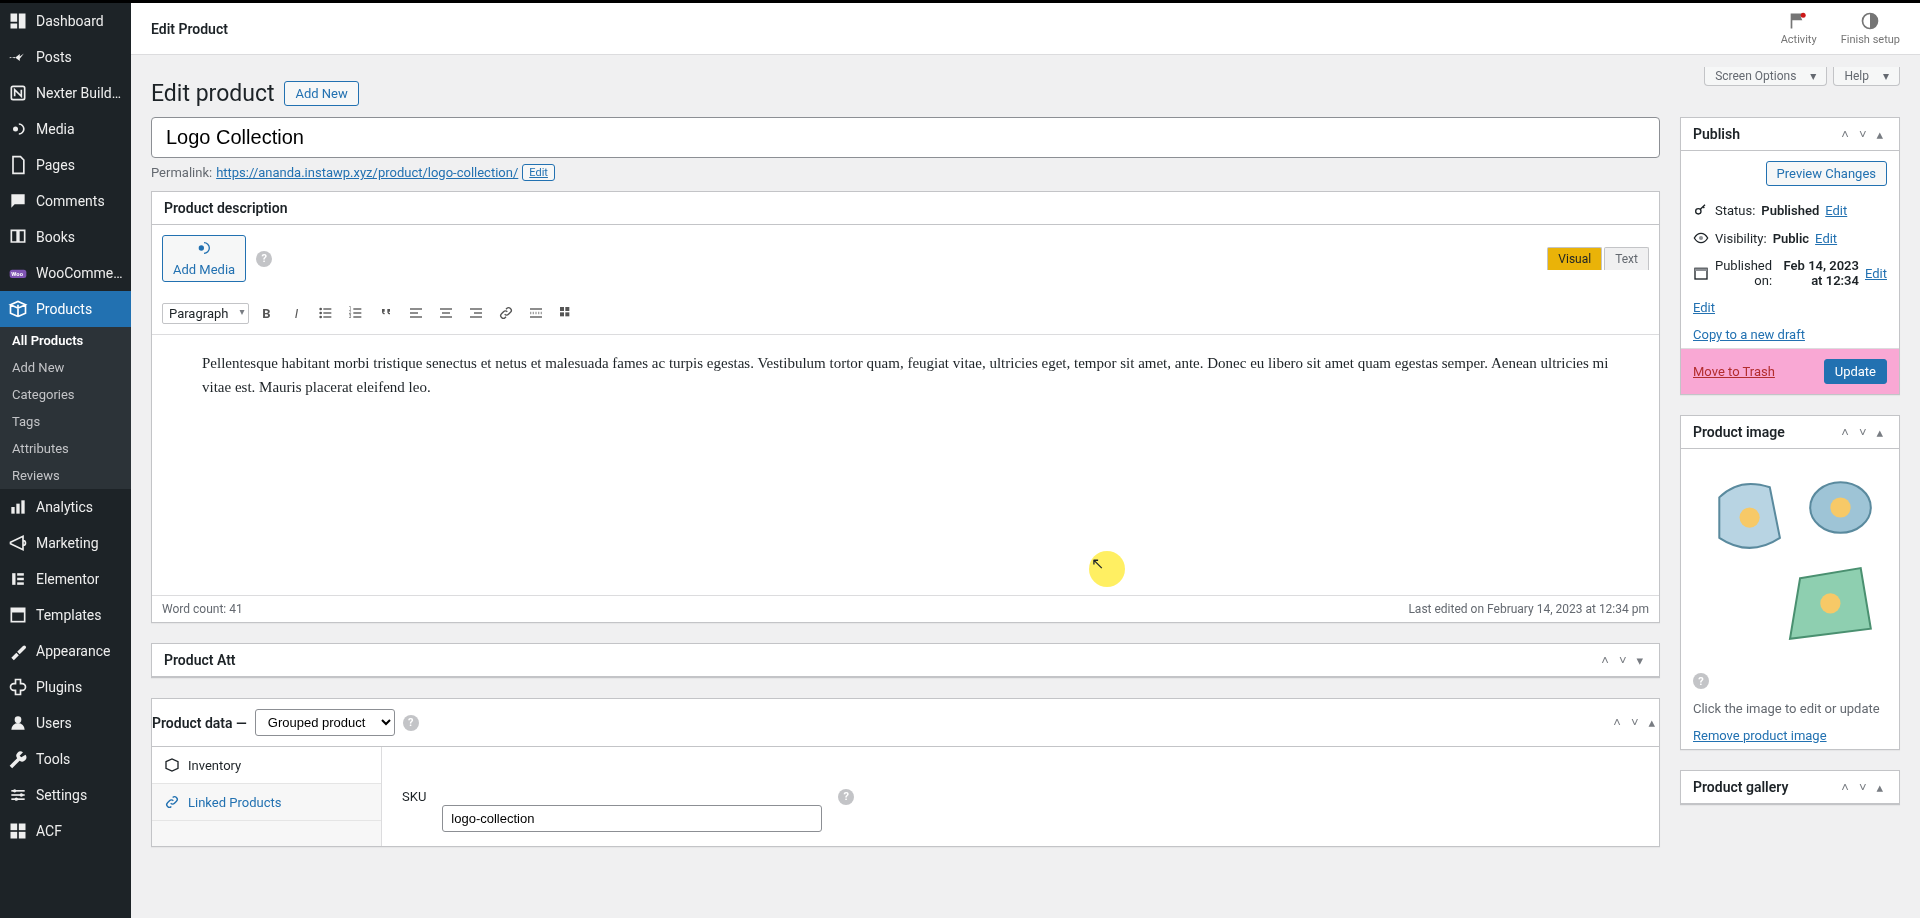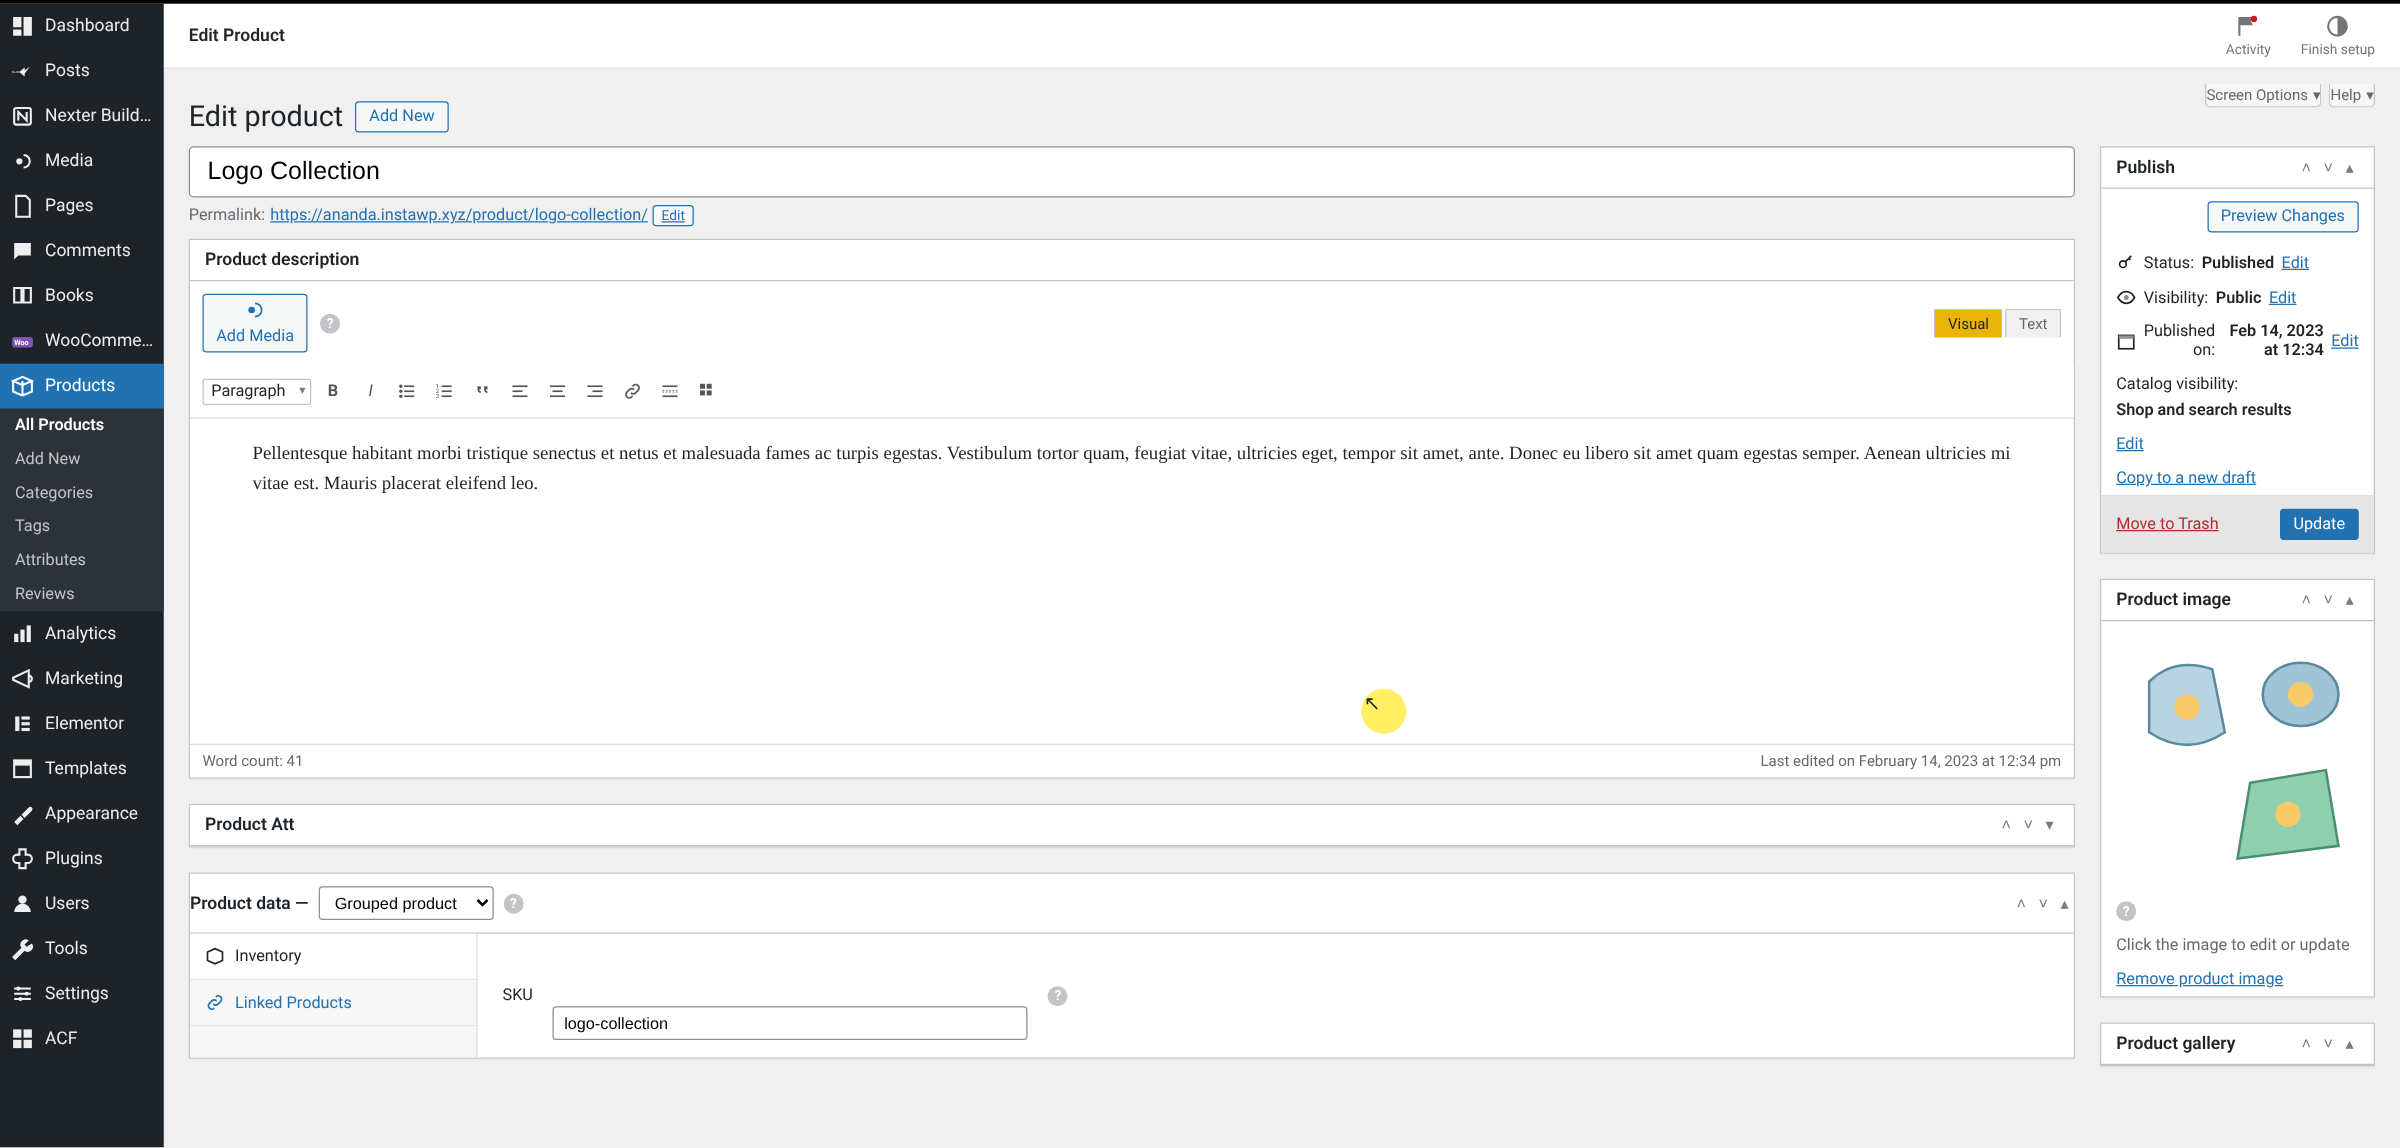--- a/index.html
+++ b/index.html
@@ -23,21 +23,21 @@
 .topbar-spacer { flex: 1; }
 .topbar-btn { display: flex; flex-direction: column; align-items: center; gap: 2px; margin-left: 24px; color: #757575; cursor: pointer; font-size: 11px; }
 .topbar-btn svg { width: 20px; height: 20px; fill: currentColor; }
 
 .content { padding: 12px 20px 20px 20px; }
 .content-head { display: flex; align-items: center; gap: 10px; margin-bottom: 10px; }
 .page-title { font-size: 23px; font-weight: 400; }
 .btn { display: inline-block; padding: 4px 10px; border: 1px solid #2271b1; color: #2271b1; background: #f6f7f7; border-radius: 3px; cursor: pointer; font-size: 13px; text-decoration: none; }
 .btn-primary { background: #2271b1; color: #fff; border-color: #2271b1; }
 .btn-sm { font-size: 11px; padding: 1px 6px; }
-.screen-opt { padding: 2px 0; border: 1px solid #c3c4c7; border-top: none; border-radius: 0 0 4px 4px; background: #f6f7f7; color: #646970; cursor: pointer; font-size: 12px; display: flex; align-items: center; gap: 4px; }
+.screen-opt { padding: 2px 10px; border: 1px solid #c3c4c7; border-top: none; border-radius: 0 0 4px 4px; background: #f6f7f7; color: #646970; cursor: pointer; font-size: 12px; display: flex; align-items: center; gap: 14px; }
 
 .cols { display: flex; gap: 20px; align-items: flex-start; }
 .col-main { flex: 1; min-width: 0; }
 .col-side { width: 220px; flex-shrink: 0; }
 
 .postbox { background: #fff; border: 1px solid #c3c4c7; box-shadow: 0 1px 1px rgba(0,0,0,.04); margin-bottom: 20px; }
 .postbox-header { display: flex; align-items: center; padding: 8px 12px; border-bottom: 1px solid #c3c4c7; }
 .postbox-header h2 { font-size: 14px; font-weight: 600; flex: 1; }
 .postbox-ctrls { display: flex; gap: 2px; color: #787c82; }
 .postbox-ctrls span { cursor: pointer; padding: 0 4px; }
@@ -73,21 +73,21 @@
 .pd-tab.active { background: #fff; color: #1d2327; }
 .pd-tab svg { width: 16px; height: 16px; fill: currentColor; }
 .pd-content { flex: 1; padding: 14px 20px; display:flex; gap:16px; align-items:center; }
 .pd-content label { font-size: 13px; color: #1d2327; }
 .pd-content input[type=text] { padding: 5px 8px; border: 1px solid #8c8f94; border-radius: 3px; width: 380px; font-size: 13px; margin-top: 44px; }
 
 .publish-row { padding: 6px 12px; font-size: 13px; display: flex; align-items: center; gap: 6px; color: #1d2327; text-align: right; }
 .publish-row svg { width:16px; height:16px; fill:#8c8f94; flex-shrink:0; }
 .publish-row .val { font-weight: 600; }
 .publish-row a { color: #2271b1; text-decoration: underline; cursor: pointer; }
-.publish-actions { padding: 10px 12px; border-top: 1px solid #dcdcde; background:#e5e5e5; display:flex; justify-content:space-between; align-items:center; }
+.publish-actions { padding: 10px 12px; border-top: 1px solid #dcdcde; background:#f9a8d4; display:flex; justify-content:space-between; align-items:center; }
 .red-link { color: #b32d2e; text-decoration: underline; cursor: pointer; font-size: 13px; }
 .blue-link { color: #2271b1; text-decoration: underline; cursor: pointer; font-size: 13px; }
 
 .help-circ { display:inline-flex; width:16px; height:16px; border-radius:50%; background:#c3c4c7; color:#fff; align-items:center; justify-content:center; font-size:11px; font-weight:bold; }
 
 .product-img-thumb { width:100%; display:flex; align-items:center; justify-content:center; padding:8px; }
 .product-img-thumb svg { width:100%; height:auto; }
 
 .screen-opts-bar { display:flex; justify-content:flex-end; margin-bottom:-6px; gap:6px; }
 </style>
@@ -474,24 +474,20 @@
             </div>
             <div class="publish-row">
               <svg viewBox="0 0 24 24">
                   <rect x="3" y="5" width="18" height="16" fill="none" stroke="currentColor" stroke-width="2"></rect>
                   <rect x="3" y="5" width="18" height="4"></rect>
                 </svg>
               <span>Published on:</span> 
                 <span class="val">Feb 14, 2023 at 12:34</span> 
                 <a>Edit</a>
             </div>
-            <div class="publish-row" style="flex-wrap:wrap;">
-              <span>Catalog visibility:</span> 
-                <span class="val">Shop and search results</span>
-            </div>
             <div class="publish-row">
                 <a class="blue-link">Edit</a>
               </div>
             <div class="publish-row">
                 <a class="blue-link">Copy to a new draft</a>
               </div>
             <div class="publish-actions">
               <a class="red-link">Move to Trash</a>
               <a class="btn btn-primary">Update</a>
             </div>

